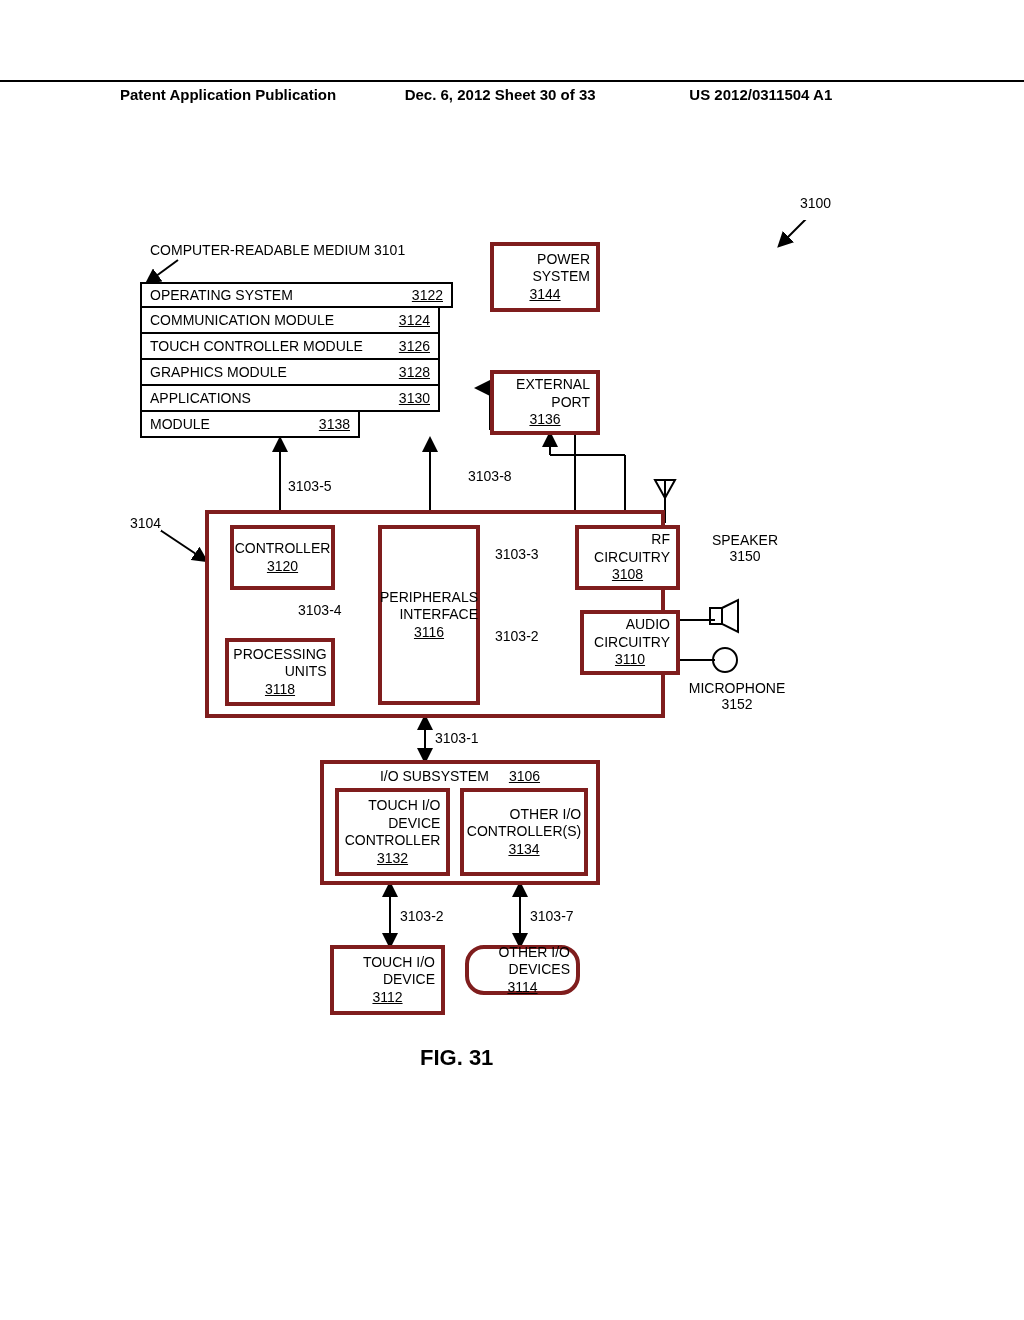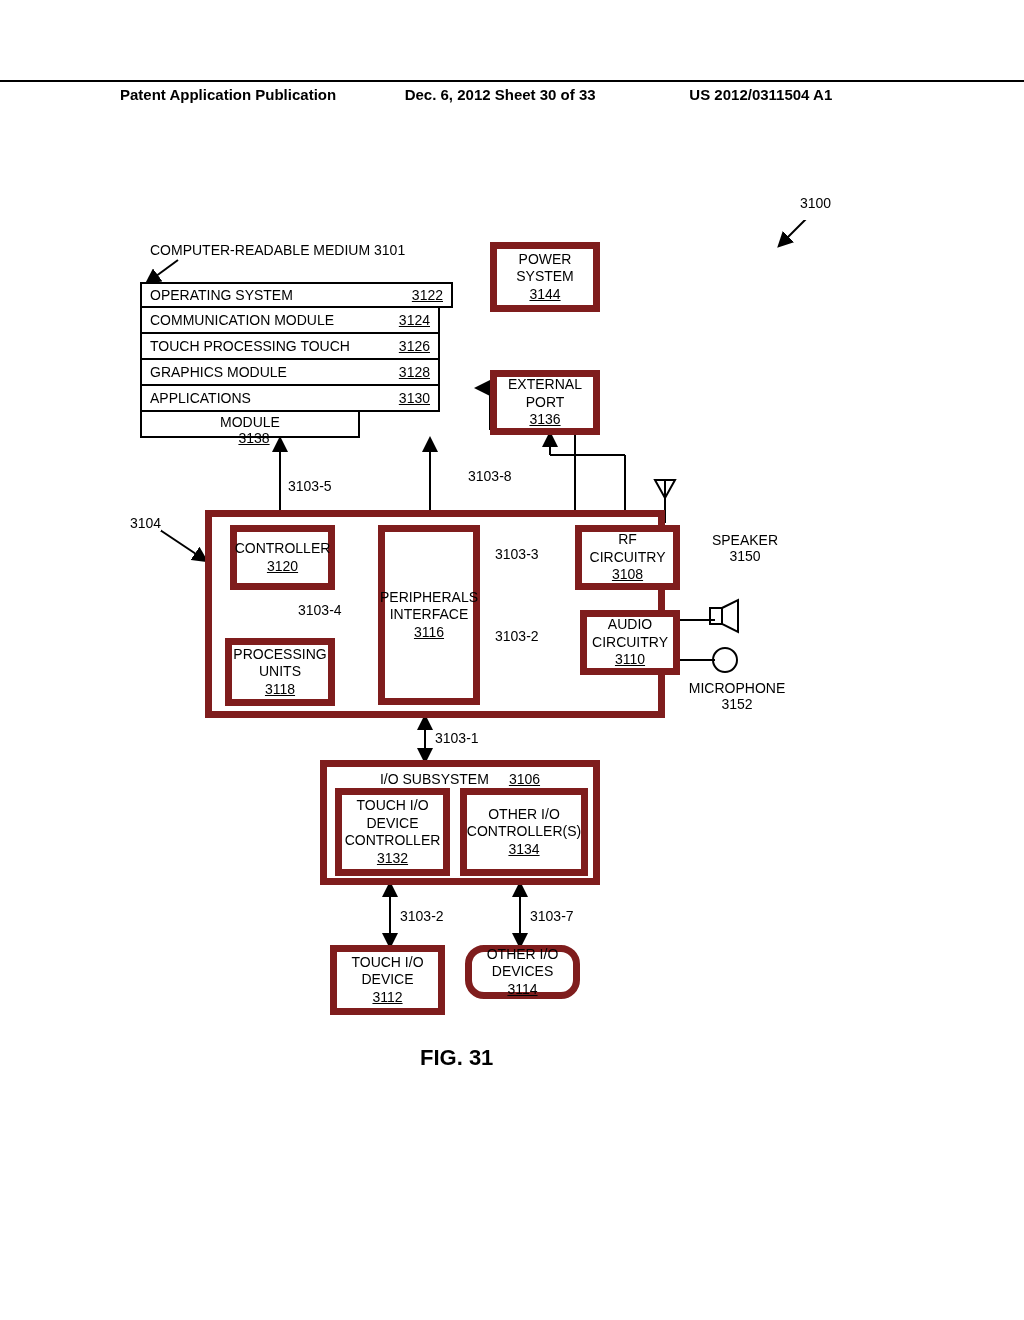--- a/index.html
+++ b/index.html
@@ -26,23 +26,23 @@
   .hdr-right { flex: 1; text-align: left; padding-right: 50px; }
   .diagram {
     position: absolute;
     top: 220px;
     left: 120px;
     width: 790px;
     height: 850px;
   }
   .box {
     position: absolute;
-    border: 7px solid #7f1d1d;
-    background: #fff;
-    text-align: center;
+    border: 4px solid #7f1d1d;
+    background: #fff;
+    text-align: right;
     font-size: 14px;
     display: flex;
     flex-direction: column;
     align-items: center;
     justify-content: center;
     padding: 20px 6px;
     line-height: 1.25;
   }
   .box .ref { text-decoration: underline; }
   .thin-row {
@@ -153,32 +153,32 @@
 
   <div class="thin-row first" style="left:20px; top:62px; width:313px;">
     <span class="lbl">OPERATING SYSTEM</span>
     <span class="ref">3122</span>
   </div>
   <div class="thin-row" style="left:20px; top:88px; width:300px;">
     <span class="lbl">COMMUNICATION MODULE</span>
     <span class="ref">3124</span>
   </div>
   <div class="thin-row" style="left:20px; top:114px; width:300px;">
-    <span class="lbl">TOUCH PROCESSING TOUCH</span>
+    <span class="lbl">TOUCH CONTROLLER MODULE</span>
     <span class="ref">3126</span>
   </div>
   <div class="thin-row" style="left:20px; top:140px; width:300px;">
     <span class="lbl">GRAPHICS MODULE</span>
     <span class="ref">3128</span>
   </div>
   <div class="thin-row" style="left:20px; top:166px; width:300px;gap:38px;">
     <span class="lbl">APPLICATIONS</span>
     <span class="ref">3130</span>
   </div>
-  <div class="thin-row" style="left:20px; top:192px; width:220px;flex-direction:column;">
+  <div class="thin-row" style="left:20px; top:192px; width:220px;">
     <span class="lbl">MODULE</span>
     <span class="ref">3138</span>
   </div>
 
   <div class="box" style="left:370px; top:22px; width:110px; height:70px;">
     <div>POWER SYSTEM</div>
     <div class="ref">3144</div>
   </div>
 
   <div class="box" style="left:370px; top:150px; width:110px; height:65px;">

